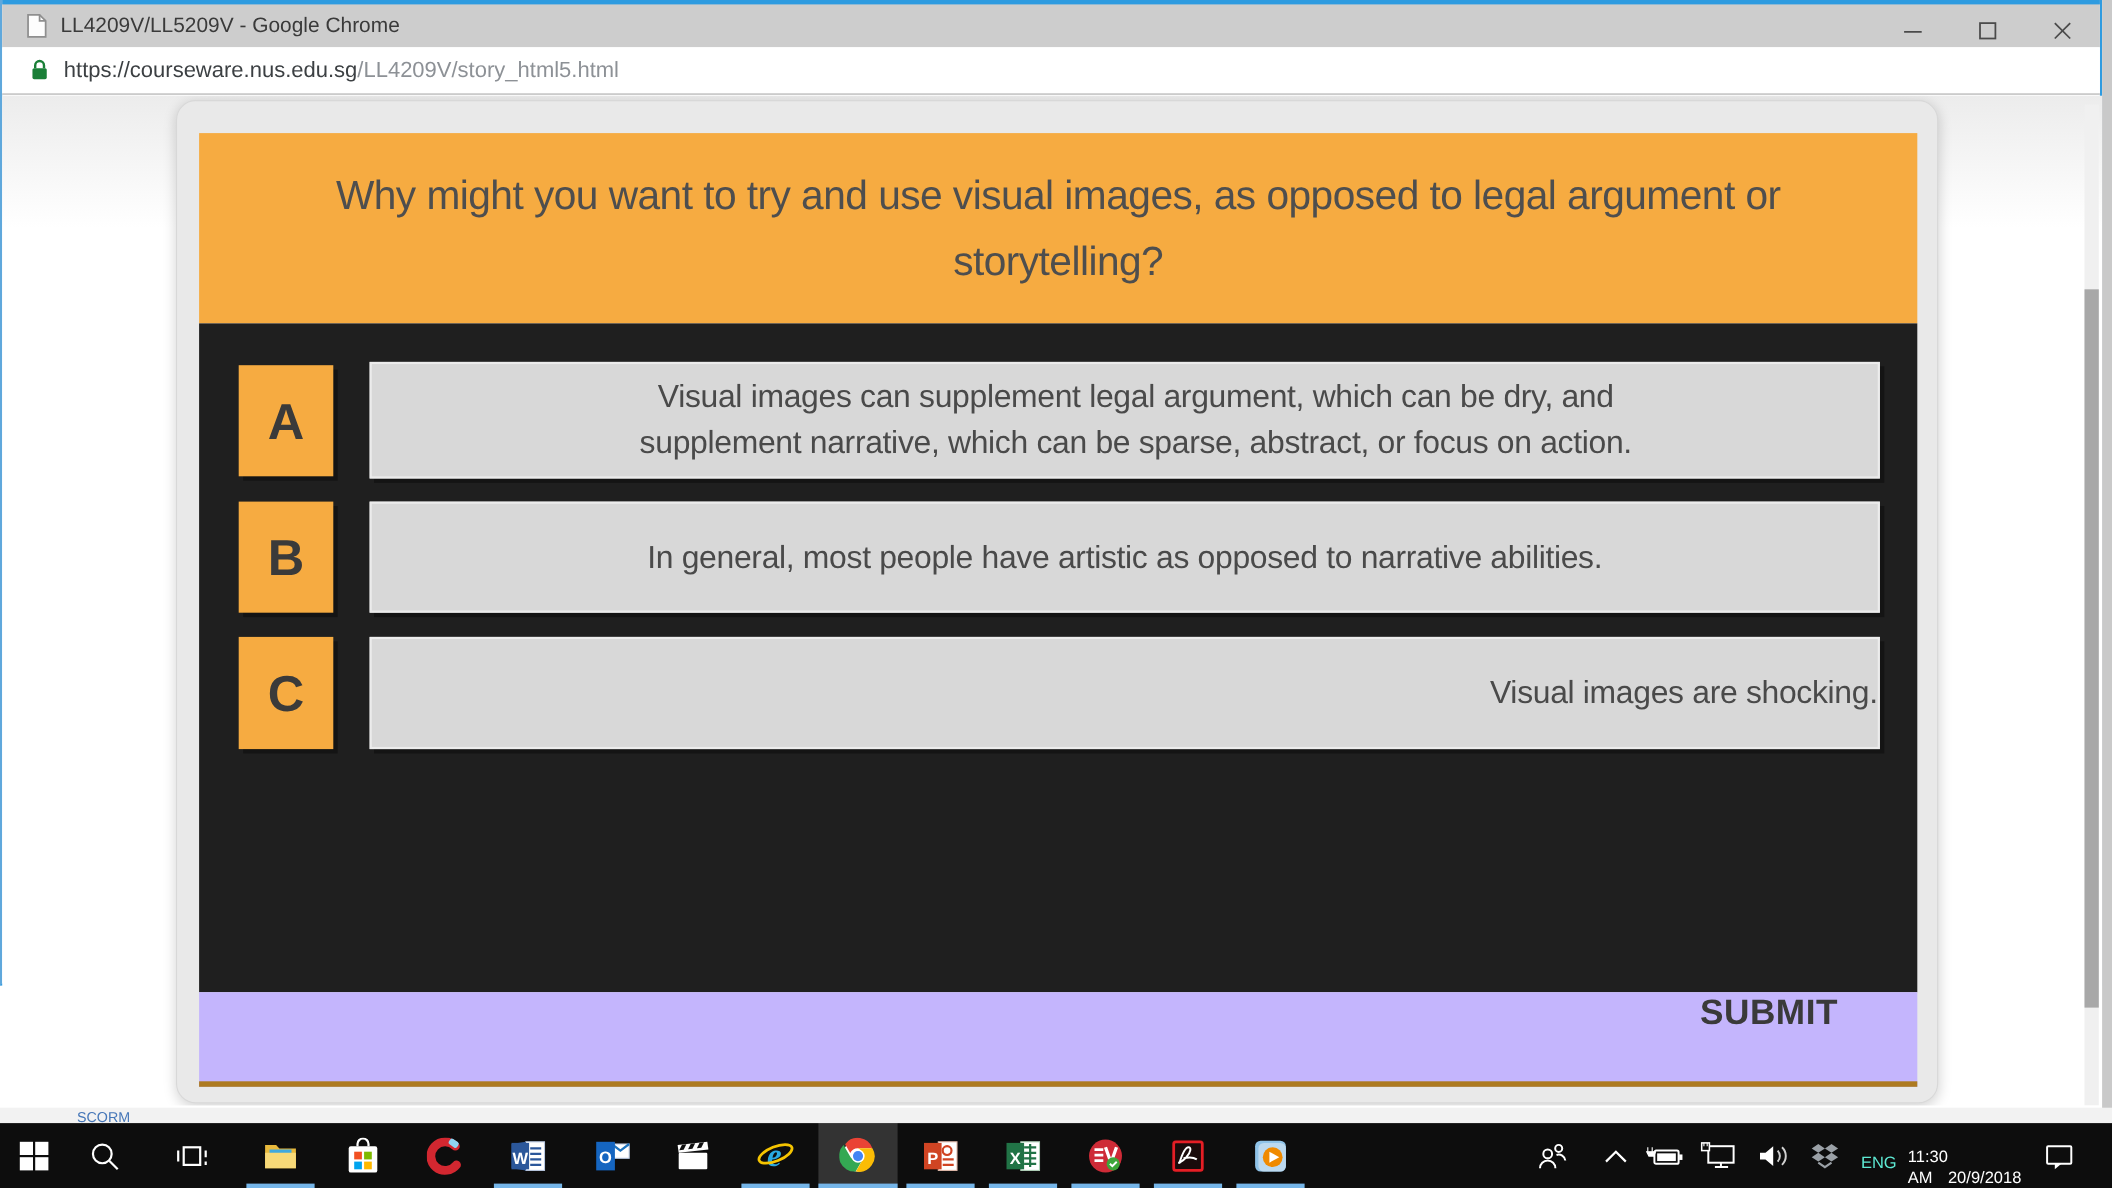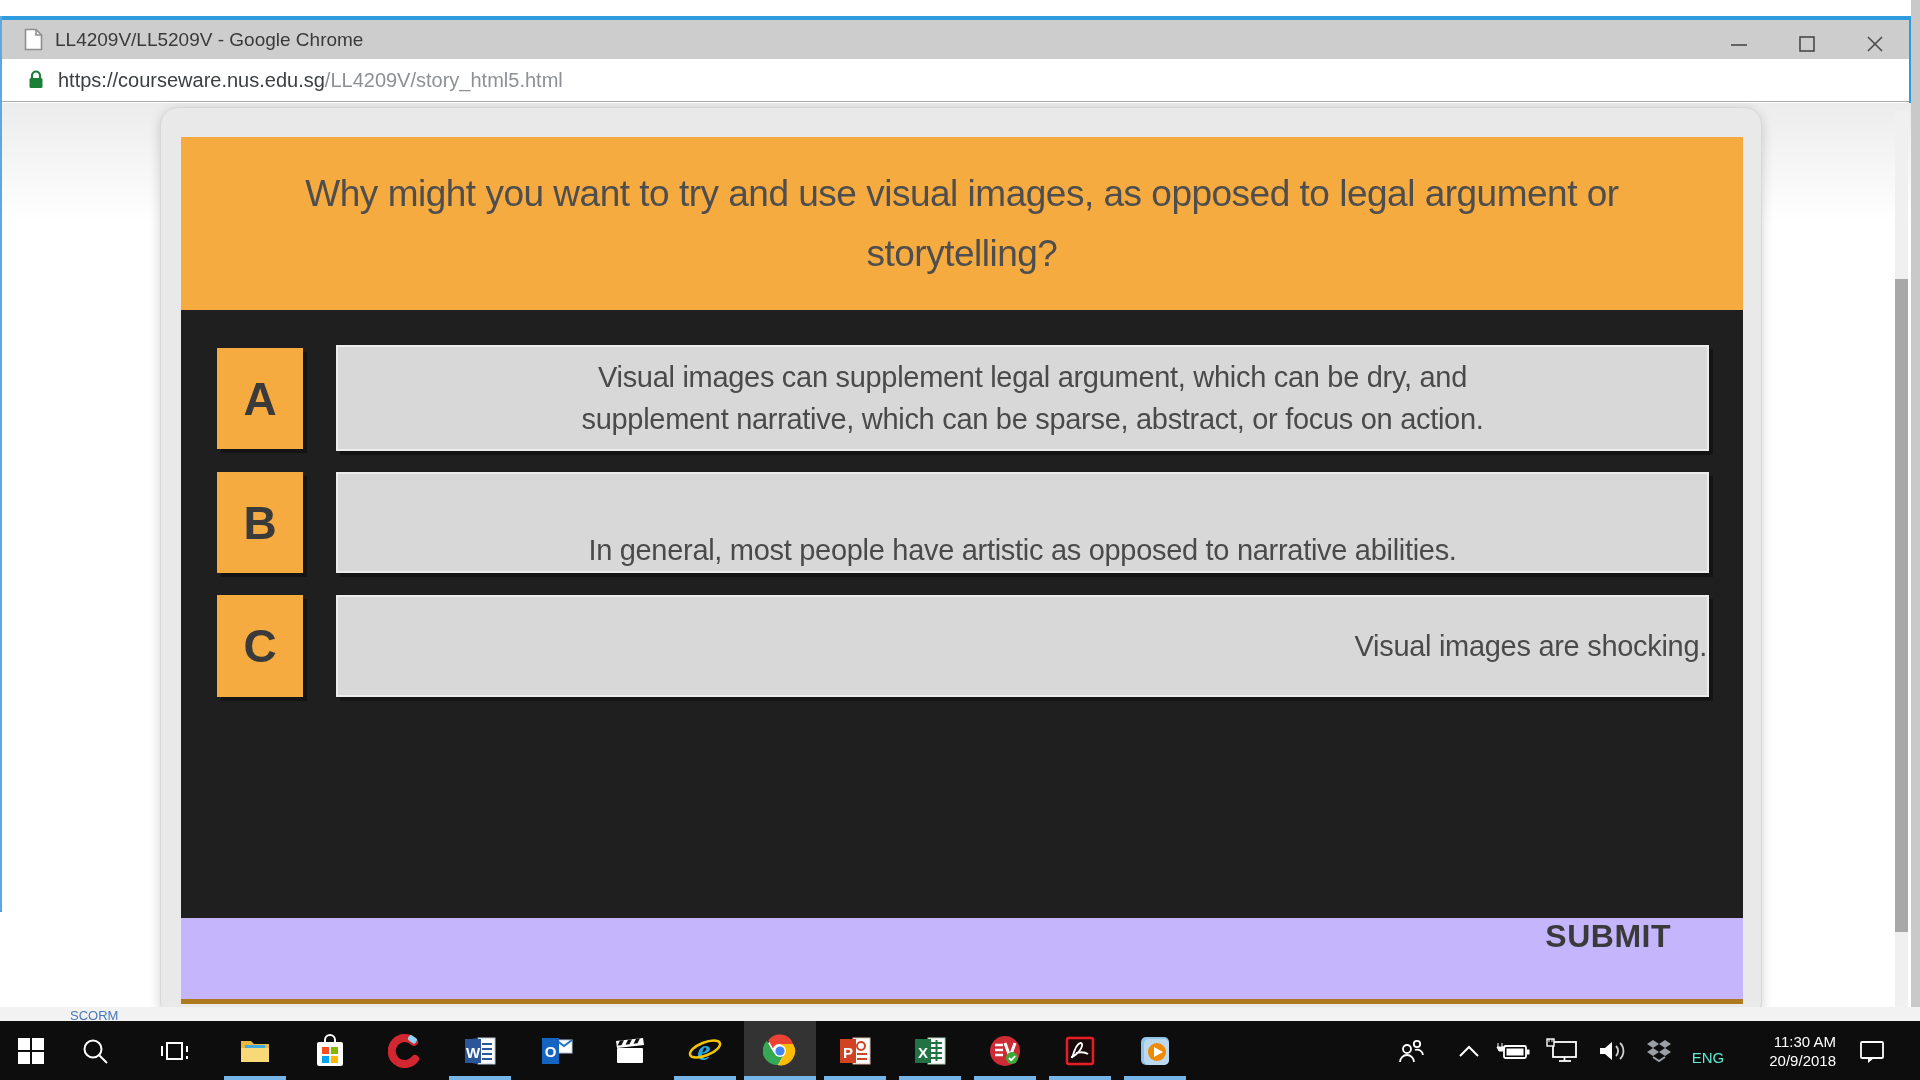--- a/index.html
+++ b/index.html
@@ -1,18 +1,18 @@
 <!DOCTYPE html>
 <html><head>
 <meta charset="utf-8">
 <style>
   html,body{margin:0;padding:0;width:1920px;height:1080px;overflow:hidden;
     font-family:"Liberation Sans",sans-serif;background:#fff;}
   
-  #browser{position:absolute;left:0;top:16px;width:1911px;height:896px;
+  #browser{position:absolute;left:0;top:0;width:1911px;height:896px;
     border-left:2px solid #5fa8dc;border-right:2px solid #2e9be0;border-bottom:2px solid #2e9be0;
     box-sizing:border-box;background:#fff;}
   #desktop-sliver{position:absolute;left:1911px;top:0;width:9px;height:1021px;background:#c9c9c9;}
   #titlebar{position:absolute;left:0;top:0;width:100%;height:43px;background:#cdcdcd;
     border-top:4px solid #2e9be0;box-sizing:border-box;display:flex;align-items:center;}
   #titlebar .doc{margin-left:22px;}
   #titlebar .title{margin-left:12px;font-size:19px;color:#3a3a3a;}
   #win-controls{position:absolute;right:0;top:4px;height:39px;display:flex;}
   #win-controls .wbtn{width:68px;height:39px;display:flex;align-items:center;justify-content:center;}
   #urlbar{position:absolute;left:0;top:43px;width:100%;height:43px;background:#fff;
@@ -55,21 +55,21 @@
   #scorm-strip .scorm{position:absolute;left:70px;top:1px;font-size:13px;color:#4677b8;}
   
   #taskbar{position:absolute;left:0;top:1021px;width:1920px;height:59px;background:#0d0d0d;}
   .tb-btn{position:absolute;top:0;height:59px;display:flex;align-items:center;justify-content:center;cursor:pointer;}
   .tb-btn.running::after{content:"";position:absolute;left:50%;transform:translateX(-50%);
     bottom:0;width:62px;height:4px;background:#75b5e8;}
   .tb-btn.active{background:rgba(255,255,255,0.16);}
   .tb-btn.active::after{width:100%;}
   .tray{position:absolute;top:0;height:59px;display:flex;align-items:center;justify-content:center;color:#fff;}
   .tray-text{font-size:15px;color:#5eead4;margin-top:13px;}
-  #clock{flex-direction:column;align-items:flex-end;line-height:19px;font-size:15px;}
+  #clock{flex-direction:row;align-items:flex-end;line-height:19px;font-size:15px;}
   svg{display:block;}
 </style>
 </head>
 <body>
 
 <div id="browser">
 
   <div id="titlebar">
     <span class="doc">
       <svg width="19" height="23" viewBox="0 0 19 23">
@@ -120,21 +120,21 @@
         <div id="q-body">
           <div class="opt-row" style="top:35px;height:106px;">
             <div class="letterbox" style="top:3px;height:101px;">A</div>
             <div class="answerbox" style="top:0;height:106px;padding-left:20px;">
               <div class="atext">Visual images can supplement legal argument, which can be dry, and
 supplement narrative, which can be sparse, abstract, or focus on action.</div>
             </div>
           </div>
           <div class="opt-row" style="top:162px;height:101px;">
             <div class="letterbox" style="top:0;height:101px;">B</div>
-            <div class="answerbox" style="top:0;height:101px;align-items:flex-end;">
+            <div class="answerbox" style="top:0;height:101px;">
               <div class="atext">In general, most people have artistic as opposed to narrative abilities.</div>
             </div>
           </div>
           <div class="opt-row" style="top:285px;height:102px;">
             <div class="letterbox" style="top:0;height:102px;">C</div>
             <div class="answerbox" style="top:0;height:102px;justify-content:flex-end;">
               <div class="atext">Visual images are shocking.</div>
             </div>
           </div>
         </div>

